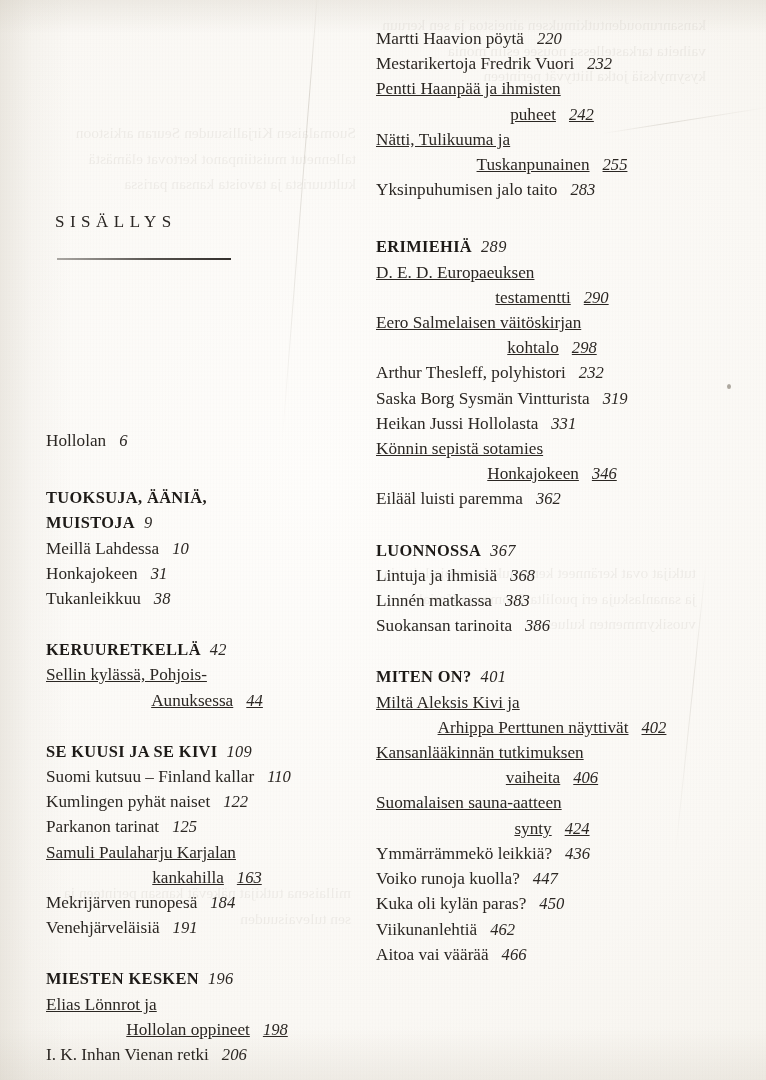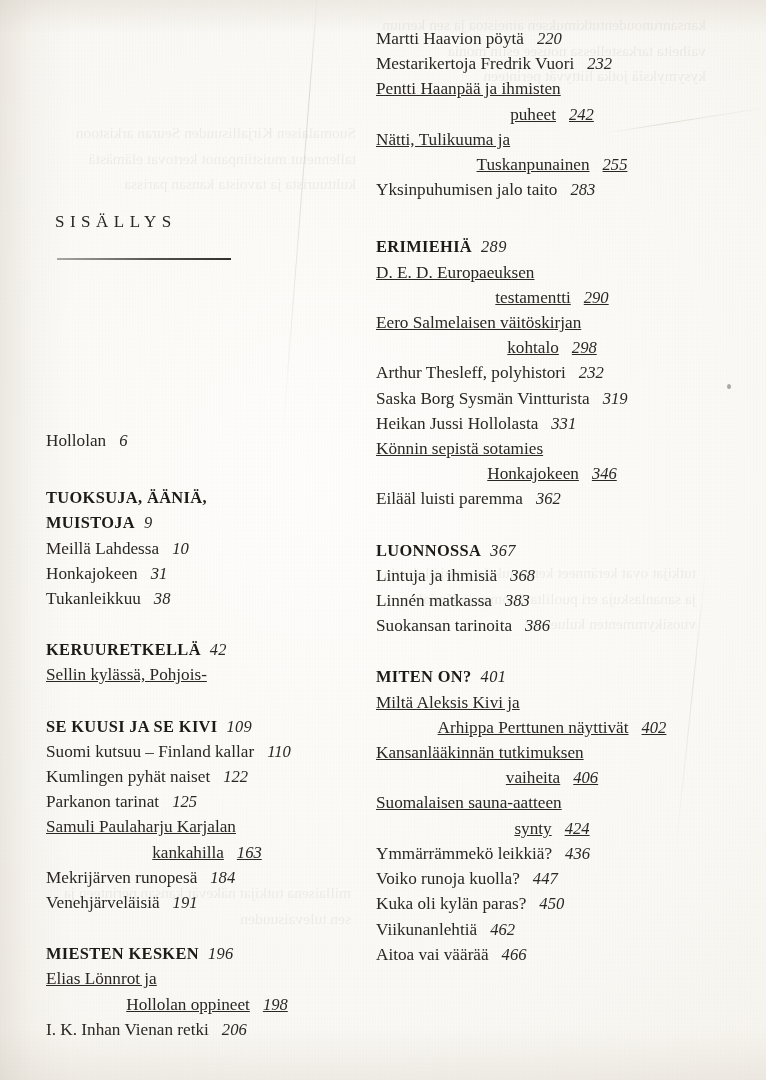--- a/index.html
+++ b/index.html
@@ -191,21 +191,21 @@
       <div>
           <div class="section">
             <div class="heading"><span>TUOKSUJA, ÄÄNIÄ,</span></div>
             <div class="heading"><span>MUISTOJA</span><span class="pg">9</span></div>
             <div class="entry"><span>Meillä Lahdessa</span><span class="pg">10</span></div>
             <div class="entry"><span>Honkajokeen</span><span class="pg">31</span></div>
             <div class="entry"><span>Tukanleikkuu</span><span class="pg">38</span></div>
           </div>
           <div class="section">
             <div class="heading"><span>KERUURETKELLÄ</span><span class="pg">42</span></div>
-            <div class="entry wrap"><span>Sellin kylässä, Pohjois-</span></div>
+            <div class="entry wrap"><span>Sellin kylässä, Pohjois-</span><span class="ind">Aunuksessa<span class="pg">44</span></span></div>
           </div>
           <div class="section">
             <div class="heading"><span>SE KUUSI JA SE KIVI</span><span class="pg">109</span></div>
             <div class="entry"><span>Suomi kutsuu – Finland kallar</span><span class="pg">110</span></div>
             <div class="entry"><span>Kumlingen pyhät naiset</span><span class="pg">122</span></div>
             <div class="entry"><span>Parkanon tarinat</span><span class="pg">125</span></div>
             <div class="entry wrap"><span>Samuli Paulaharju Karjalan</span><span class="ind">kankahilla<span class="pg">163</span></span></div>
             <div class="entry"><span>Mekrijärven runopesä</span><span class="pg">184</span></div>
             <div class="entry"><span>Venehjärveläisiä</span><span class="pg">191</span></div>
           </div>

